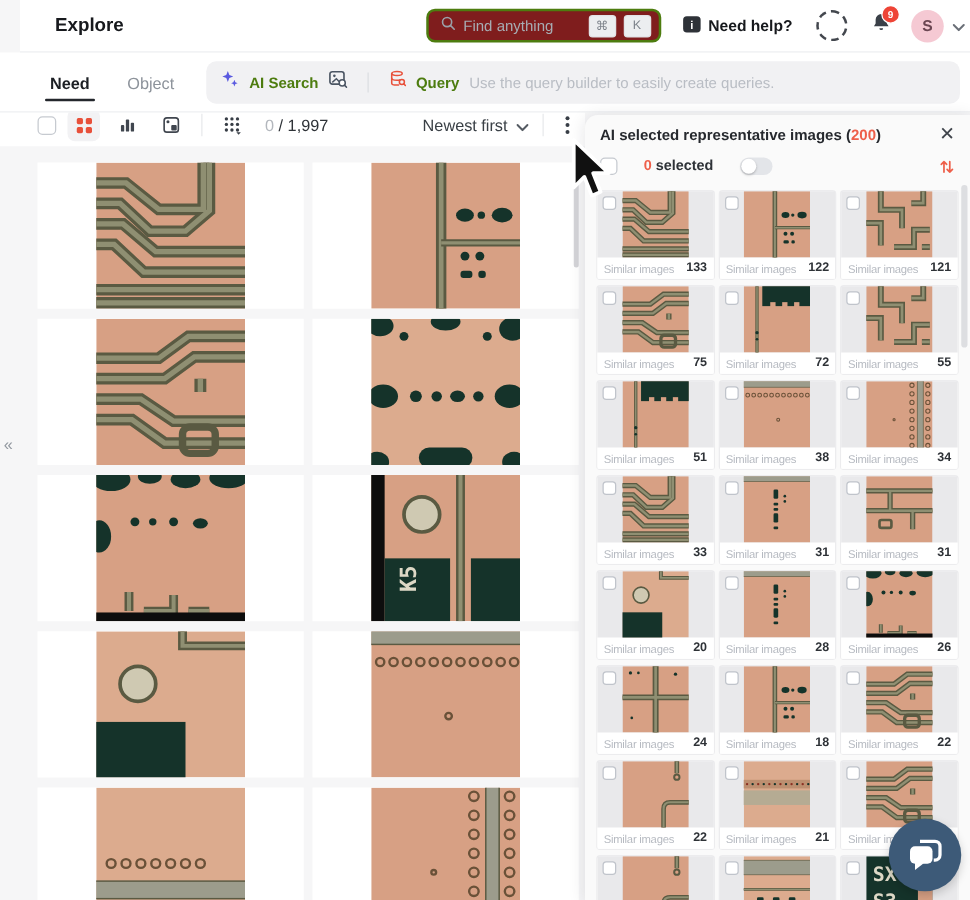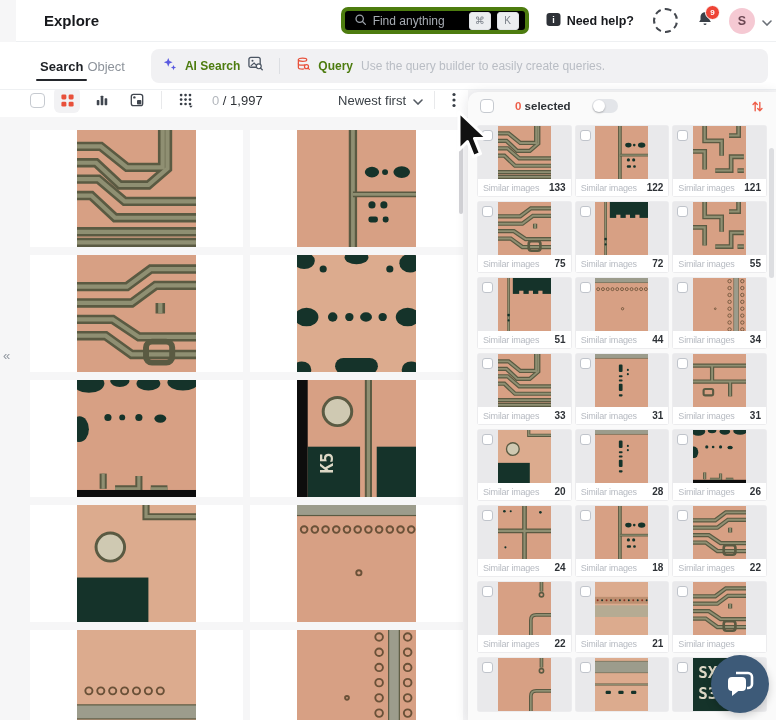--- a/index.html
+++ b/index.html
@@ -5,42 +5,42 @@
   html,body{margin:0;padding:0;}
   .app{position:relative;width:776px;height:720px;overflow:hidden;background:#f6f6f7;
        font-family:"Liberation Sans",sans-serif;-webkit-font-smoothing:antialiased;}
 
   
   .hdr{position:absolute;left:16px;top:0;width:776px;height:42px;background:#fff;
        border-bottom:1px solid #eef0f2;display:flex;align-items:center;box-sizing:border-box;
        padding:0 20px 0 28px;z-index:6;}
   .hdr-title{font-size:15px;font-weight:bold;color:#17191d;}
   .hdr-right{margin-left:auto;display:flex;align-items:center;}
-  .searchbox{width:188px;height:27px;background:#000000;border:4px solid #4d7c0f;border-radius:7px;
+  .searchbox{width:188px;height:27px;background:#7f1d1d;border:2px solid #4d7c0f;border-radius:7px;
        display:flex;align-items:center;padding:0 6px 0 9px;box-sizing:border-box;gap:6px;}
   .searchbox .ph{font-size:12px;color:#a7acb3;flex:1;}
   .kbd{min-width:16px;height:16px;background:#eceef0;border:1px solid #e1e3e6;border-radius:3px;
        font-size:10px;color:#7c828a;display:flex;align-items:center;justify-content:center;padding:0 2px;}
   .help{display:flex;align-items:center;gap:6px;margin-left:17px;cursor:pointer;}
   .help span{font-size:12.5px;font-weight:bold;color:#17191d;}
   .spinner{width:21px;height:21px;border:2.5px dashed #43474e;border-radius:50%;margin-left:19px;}
   .bellwrap{position:relative;margin-left:18px;cursor:pointer;}
   .badge{position:absolute;top:-5px;right:-6px;width:13px;height:13px;background:#ee4436;border:1.5px solid #fff;
        border-radius:50%;color:#fff;font-size:8px;font-weight:bold;display:flex;align-items:center;justify-content:center;}
   .avatar{width:26px;height:26px;border-radius:50%;background:#f5c9d3;color:#6b4652;font-size:12.5px;font-weight:bold;
        display:flex;align-items:center;justify-content:center;margin-left:15px;}
   .hdr-chev{margin-left:7px;}
 
   
   .tabrow{position:absolute;left:0;top:42px;width:776px;height:48px;background:#fff;border-bottom:1px solid #eef0f2;
        display:flex;align-items:center;box-sizing:border-box;padding-left:38px;z-index:5;}
   .tab{position:relative;font-size:13px;padding:14px 2px 12px;cursor:pointer;}
   .tab.active{font-weight:bold;color:#1d2025;}
   .tab.active:after{content:'';position:absolute;left:-2px;right:-2px;bottom:5px;height:2.5px;background:#24272c;border-radius:2px;}
-  .tab.idle{color:#8d939b;}
+  .tab.idle{color:#8d939b;margin-left:26px;}
   .aibar{margin-left:24px;margin-right:8px;flex:1;height:34px;background:#f1f1f3;border-radius:8px;
        display:flex;align-items:center;padding:0 12px;box-sizing:border-box;gap:8px;}
   .aibar .blabel{font-size:12px;font-weight:bold;color:#4d7c0f;white-space:nowrap;}
   .aibar .bph{font-size:12px;color:#b9bdc4;white-space:nowrap;overflow:hidden;}
   .aibar .grow{flex:1;min-width:0;}
   .vdiv{width:1px;height:16px;background:#dcdee2;margin:0 8px;}
 
   
   .toolbar{position:absolute;left:0;top:83px;width:468px;height:34px;background:#fff;display:flex;align-items:center;
        box-sizing:border-box;padding:0 12px 0 30px;gap:9px;z-index:2;}
@@ -135,21 +135,21 @@
       <div class="avatar">S</div>
       <span class="hdr-chev">
         <svg width="10" height="6" viewBox="0 0 10 6">
             <path d="M1,1 L5,5 L9,1" fill="none" stroke="#6b7078" stroke-width="1.6" stroke-linecap="round"></path>
           </svg>
       </span>
     </div>
   </header>
 
   <div class="tabrow">
-    <div class="tab active">Search</div>
+    <div class="tab active">Need</div>
     <div class="tab idle">Object</div>
     <div class="aibar">
       <span>
         <svg width="14" height="14" viewBox="0 0 16 16">
             <path fill="#5a5ae0" d="M6 1l1.4 3.6L11 6 7.4 7.4 6 11 4.6 7.4 1 6l3.6-1.4z"></path>
             <path fill="#5a5ae0" d="M12 9l.9 2.1L15 12l-2.1.9L12 15l-.9-2.1L9 12l2.1-.9z"></path>
           </svg>
       </span>
       <span class="blabel">AI Search</span>
       <span>
@@ -452,20 +452,24 @@
             <circle cx="69" cy="97" r="3.2" fill="none" stroke="#6a5138" stroke-width="1.6"></circle>
             <circle cx="93" cy="97" r="3.2" fill="none" stroke="#6a5138" stroke-width="1.6"></circle>
             <circle cx="42" cy="58" r="1.6" fill="none" stroke="#6a5138" stroke-width="1.6"></circle>
           </svg>
   </div>
       </div>
   </div>
   <div class="mscroll"></div>
 
   <aside class="panel">
+    <div class="p-head">
+      <span class="p-title"><span>AI selected representative images (</span><span class="red">200</span><span>)</span></span>
+      <span class="p-close">✕</span>
+    </div>
     <div class="p-sub">
       <div class="cb small"></div>
       <span class="p-selected"><span class="red">0</span><span> selected</span></span>
       <div class="toggle">
           <div class="knob"></div>
         </div>
       <div class="p-sort">
         <svg width="13" height="13" viewBox="0 0 14 14">
             <g stroke="#ee5f4a" stroke-width="1.5" fill="none" stroke-linecap="round">
               <path d="M4.5,11.5 V2.5 M4.5,2.5 L2.2,4.8 M4.5,2.5 L6.8,4.8"></path>
@@ -678,21 +682,21 @@
               <circle cx="60" cy="21" r="2.8" fill="none" stroke="#6a5138" stroke-width="1.6"></circle>
               <circle cx="69" cy="21" r="2.8" fill="none" stroke="#6a5138" stroke-width="1.6"></circle>
               <circle cx="78" cy="21" r="2.8" fill="none" stroke="#6a5138" stroke-width="1.6"></circle>
               <circle cx="87" cy="21" r="2.8" fill="none" stroke="#6a5138" stroke-width="1.6"></circle>
               <circle cx="96" cy="21" r="2.8" fill="none" stroke="#6a5138" stroke-width="1.6"></circle>
               <circle cx="52" cy="58" r="2.2" fill="none" stroke="#6a5138" stroke-width="1.6"></circle>
             </svg>
     </div>
     <div class="pfoot">
       <span class="plabel">Similar images</span>
-      <span class="pcount">44</span>
+      <span class="pcount">38</span>
     </div>
   </div>
         <div class="pcard">
     <div class="pthumb">
       <div class="pcheck"></div>
       <svg viewBox="0 0 100 100" preserveAspectRatio="none">
               <rect width="100" height="100" fill="#d7a084"></rect>
               <rect x="77" y="-2" width="9" height="104" fill="#9c9c8c" stroke="#5a5a42" stroke-width="1"></rect>
               <circle cx="69" cy="6" r="3.2" fill="none" stroke="#6a5138" stroke-width="1.6"></circle>
               <circle cx="93" cy="6" r="3.2" fill="none" stroke="#6a5138" stroke-width="1.6"></circle>

